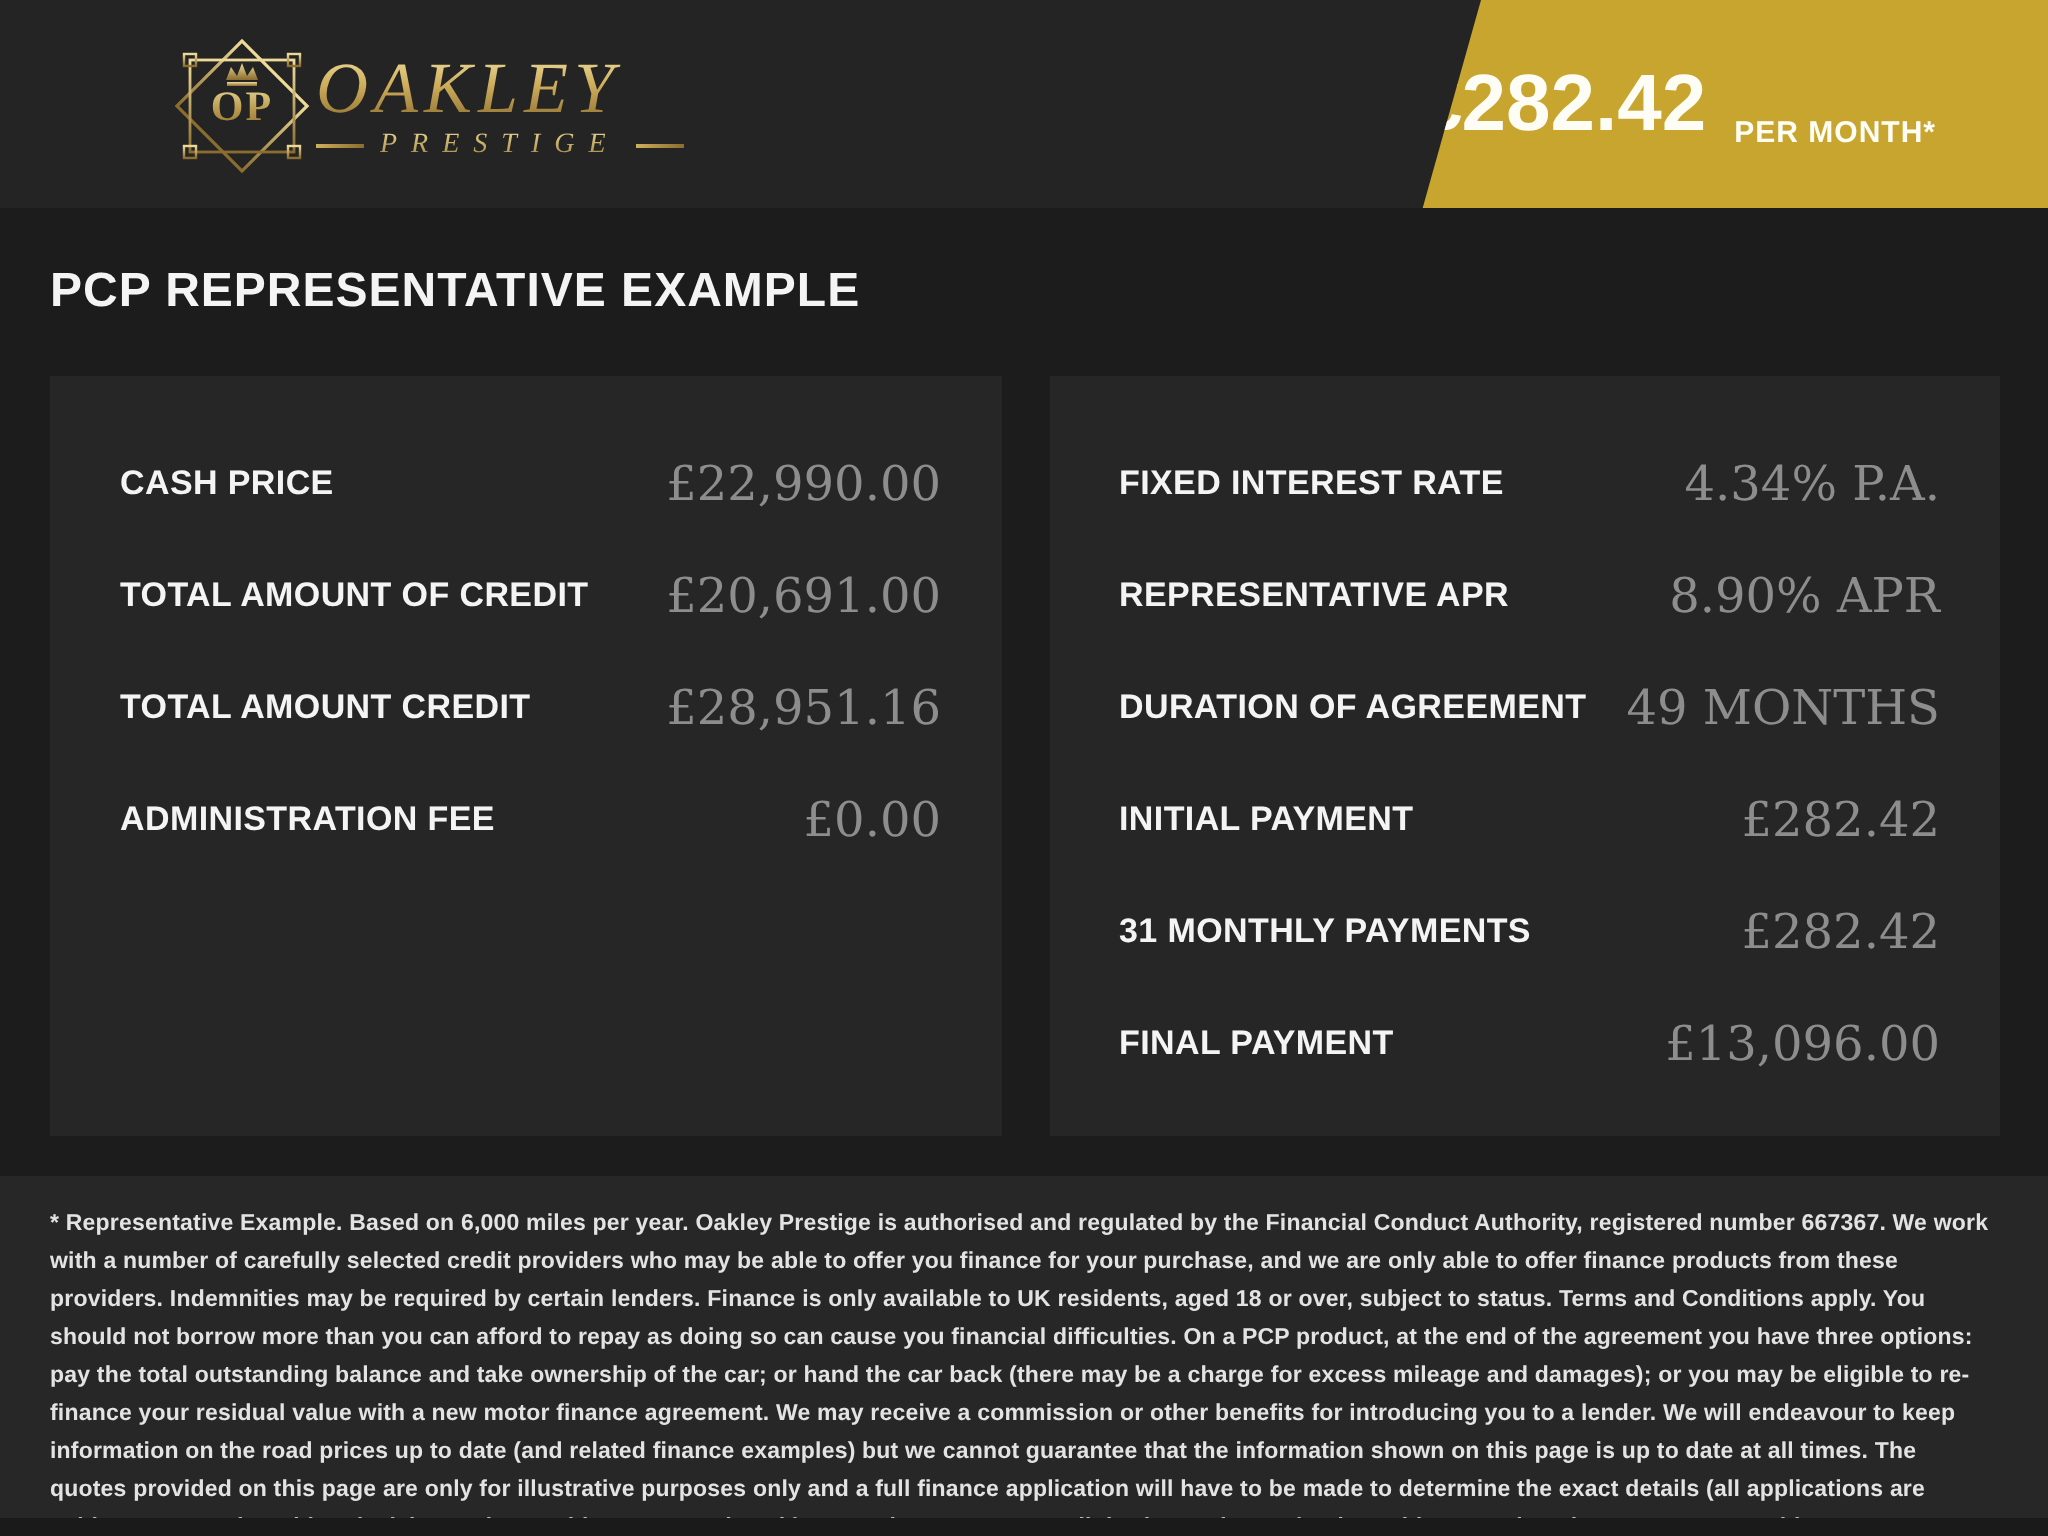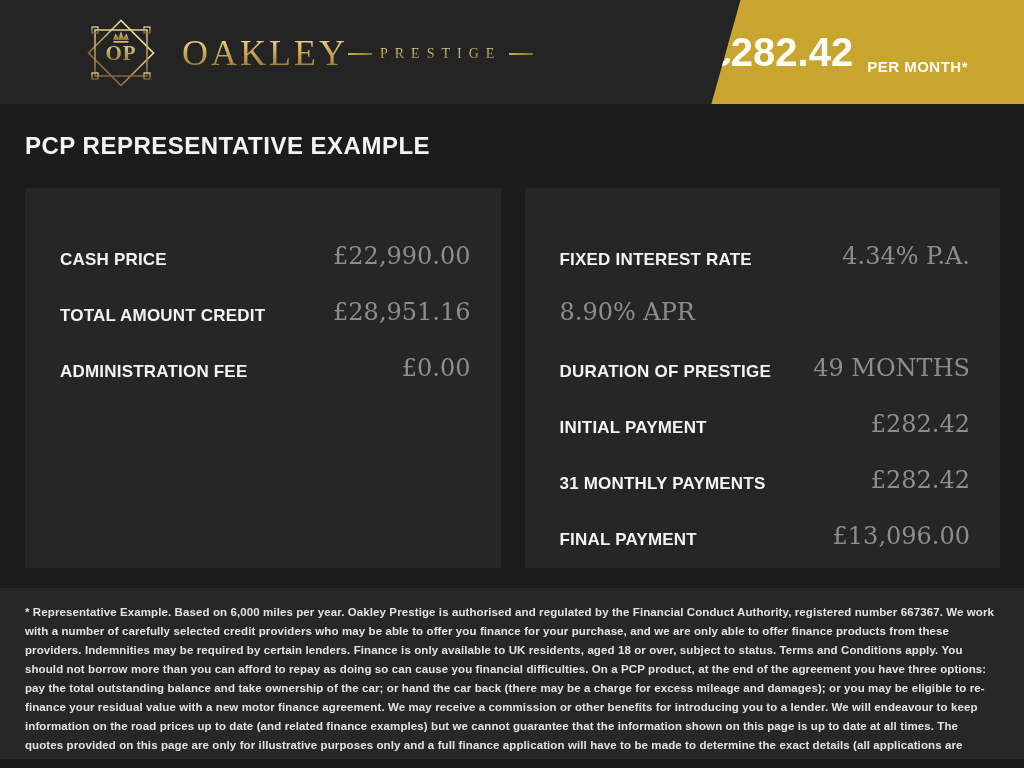--- a/index.html
+++ b/index.html
@@ -15,39 +15,39 @@
     position: relative;
     height: 104px;
     background: #242424;
   }
   .logo {
     position: absolute;
     left: 84px;
     top: 16px;
     display: flex;
     align-items: center;
-    gap: 24px;
+    gap: 0;
   }
   .monogram { width: 74px; height: 74px; position: relative; }
   .monogram svg { width: 74px; height: 74px; display: block; }
   .monogram .op {
     position: absolute;
     left: 0; top: 25px;
     width: 74px;
     text-align: center;
     font-family: "Liberation Serif", serif;
     font-size: 21px;
     font-weight: bold;
     letter-spacing: 1px;
     background: linear-gradient(180deg, #f0dfa0 0%, #b99a4e 55%, #8a6c2e 100%);
     -webkit-background-clip: text;
     background-clip: text;
     color: transparent;
   }
-  .wordmark { display: flex; flex-direction: row; }
+  .wordmark { display: flex; flex-direction: column; font-style: italic; }
   .brand-name {
     font-family: "Liberation Serif", serif;
     font-size: 36px;
     letter-spacing: 3px;
     line-height: 38px;
     background: linear-gradient(180deg, #f2e3a6 0%, #cfae5c 45%, #8a6c2e 100%);
     -webkit-background-clip: text;
     background-clip: text;
     color: transparent;
   }
@@ -103,21 +103,21 @@
   .panels { display: flex; gap: 24px; }
   .panel {
     flex: 1;
     height: 380px;
     background: #262626;
     padding: 26px 30px 0 35px;
   }
   .row {
     height: 56px;
     display: flex;
-    align-items: flex-end;
+    align-items: center;
     justify-content: space-between;
   }
   .row-label {
     color: #f4f4f4;
     font-size: 17px;
     font-weight: bold;
     letter-spacing: 0.2px;
     white-space: nowrap;
   }
   .row-value {
@@ -197,39 +197,44 @@
 <div class="main">
   <div class="page-title">PCP REPRESENTATIVE EXAMPLE</div>
 
   <div class="panels">
     <div class="panel">
       <div class="row">
         <span class="row-label">CASH PRICE</span>
         <span class="row-value">£22,990.00</span>
       </div>
       <div class="row">
+        <span class="row-label">TOTAL AMOUNT OF CREDIT</span>
+        <span class="row-value">£20,691.00</span>
+      </div>
+      <div class="row">
         <span class="row-label">TOTAL AMOUNT CREDIT</span>
         <span class="row-value">£28,951.16</span>
       </div>
       <div class="row">
         <span class="row-label">ADMINISTRATION FEE</span>
         <span class="row-value">£0.00</span>
       </div>
     </div>
 
     <div class="panel">
       <div class="row">
         <span class="row-label">FIXED INTEREST RATE</span>
         <span class="row-value">4.34% P.A.</span>
       </div>
       <div class="row">
+        <span class="row-label">REPRESENTATIVE APR</span>
         <span class="row-value">8.90% APR</span>
       </div>
       <div class="row">
-        <span class="row-label">DURATION OF PRESTIGE</span>
+        <span class="row-label">DURATION OF AGREEMENT</span>
         <span class="row-value">49 MONTHS</span>
       </div>
       <div class="row">
         <span class="row-label">INITIAL PAYMENT</span>
         <span class="row-value">£282.42</span>
       </div>
       <div class="row">
         <span class="row-label">31 MONTHLY PAYMENTS</span>
         <span class="row-value">£282.42</span>
       </div>

